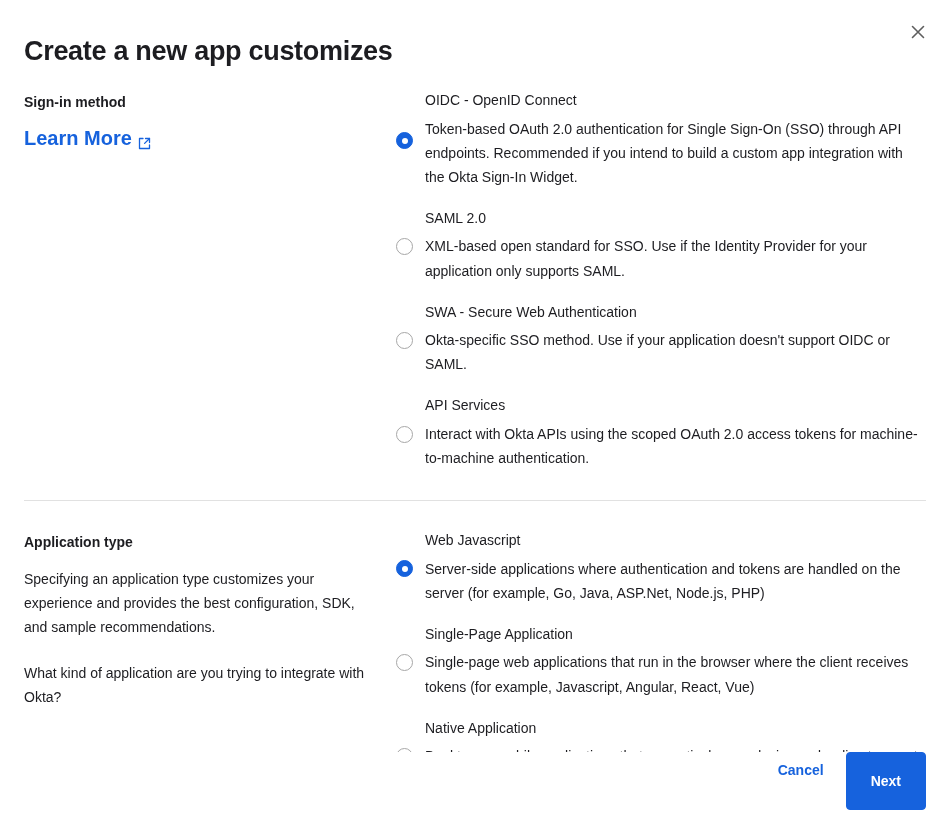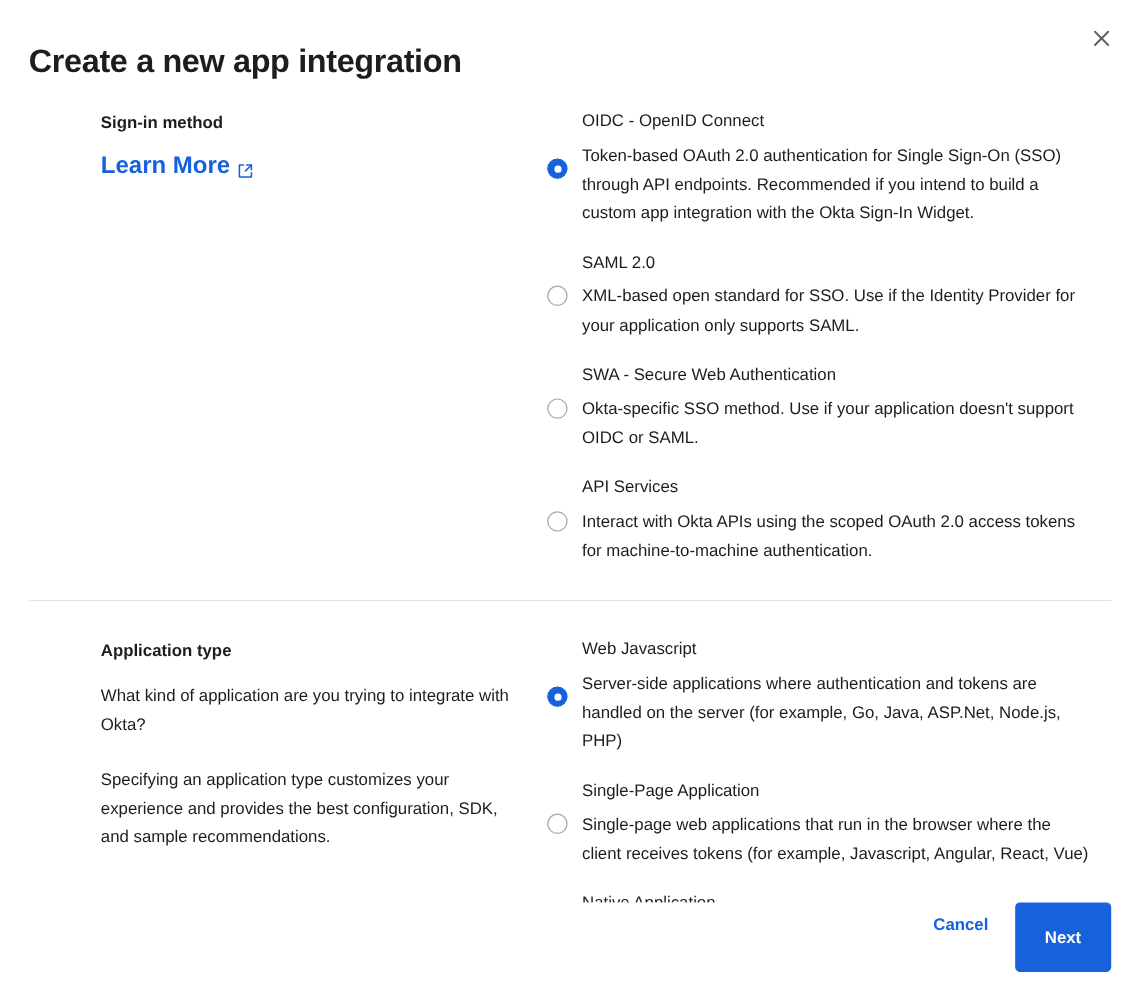--- a/index.html
+++ b/index.html
@@ -44,23 +44,22 @@
     font-size: 27px;
     font-weight: bold;
     letter-spacing: -0.3px;
     color: #1d1d21;
     padding: 36px 0 0 24px;
     margin: 0;
   }
 
   .section {
     display: flex;
-    padding: 0 40px;
+    padding: 0 24px;
     align-items: flex-start;
-    margin-left: 44px;
   }
   .section-left {
     width: 372px;
     flex: 0 0 372px;
     padding-top: 4px;
   }
   .section-right {
     flex: 1 1 auto;
     padding-top: 2px;
   }
@@ -189,21 +188,21 @@
 <body>
 
 <div class="dialog">
 
   <button class="close-btn" aria-label="Close">
     <svg width="16" height="16" viewBox="0 0 16 16">
       <path d="M2.5 2.5 L13.5 13.5 M13.5 2.5 L2.5 13.5" stroke="#5e5e5e" stroke-width="1.6" fill="none" stroke-linecap="round"></path>
     </svg>
   </button>
 
-  <h1 class="dialog-title">Create a new app integration</h1>
+  <h1 class="dialog-title">Create a new app customizes</h1>
 
   <div class="section sign-in-block">
     <div class="section-left">
       <div class="section-label">Sign-in method</div>
       <a class="learn-more">
         <span>Learn More</span>
         <span class="ext-icon">
           <svg width="13" height="13" viewBox="0 0 13 13">
             <path d="M5 1.5 H1.5 V11.5 H11.5 V8" stroke="#1662dd" stroke-width="1.3" fill="none" stroke-linecap="round" stroke-linejoin="round"></path>
             <path d="M7.5 1.5 H11.5 V5.5" stroke="#1662dd" stroke-width="1.3" fill="none" stroke-linecap="round" stroke-linejoin="round"></path>
@@ -247,22 +246,22 @@
       </div>
 
     </div>
   </div>
 
   <div class="divider"></div>
 
   <div class="section app-type-block">
     <div class="section-left">
       <div class="section-label">Application type</div>
+      <p class="section-desc">Specifying an application type customizes your experience and provides the best configuration, SDK, and sample recommendations.</p>
       <p class="section-desc">What kind of application are you trying to integrate with Okta?</p>
-      <p class="section-desc">Specifying an application type customizes your experience and provides the best configuration, SDK, and sample recommendations.</p>
     </div>
     <div class="section-right">
 
       <div class="option">
         <span class="radio checked"></span>
         <div class="option-body">
           <div class="option-title">Web Javascript</div>
           <p class="option-desc">Server-side applications where authentication and tokens are handled on the server (for example, Go, Java, ASP.Net, Node.js, PHP)</p>
         </div>
       </div>

